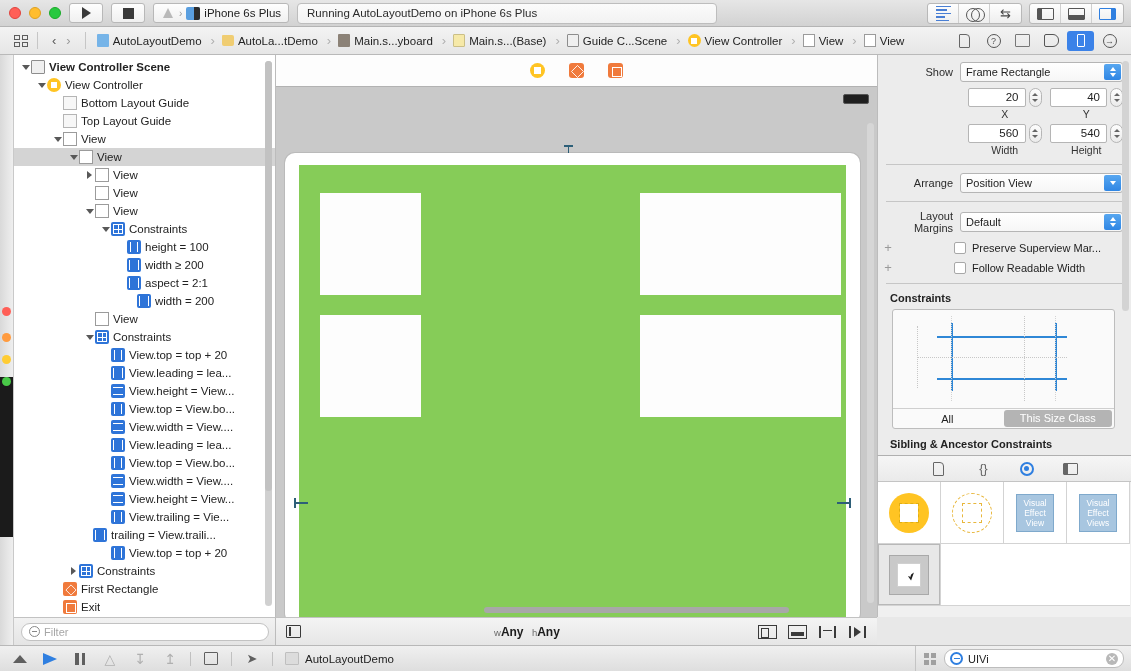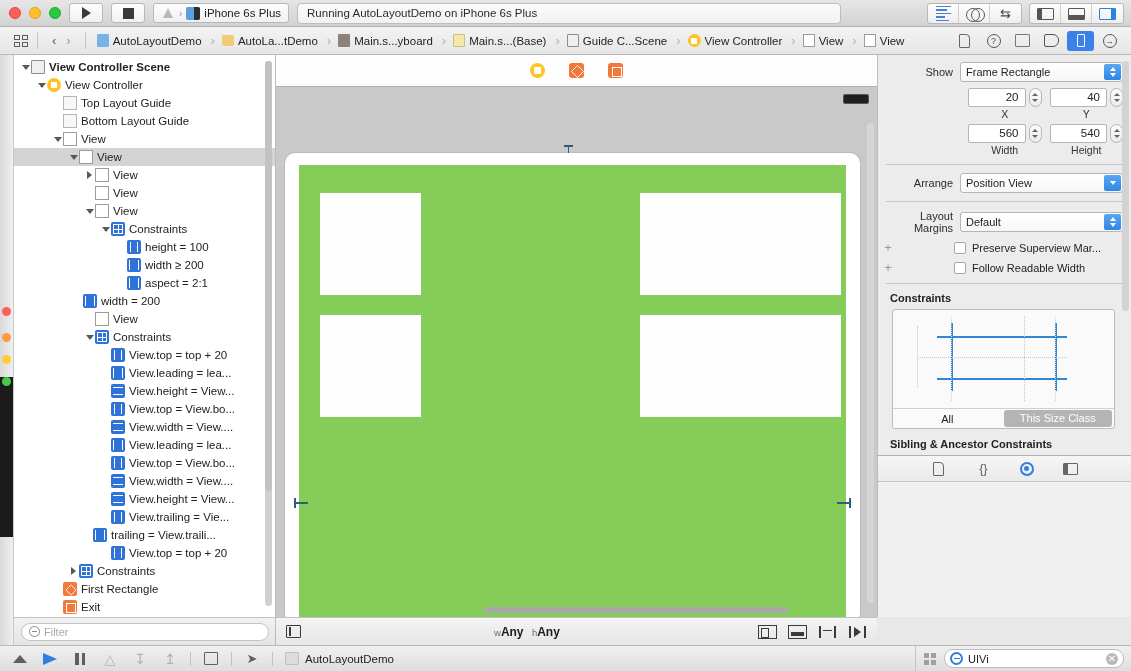--- a/index.html
+++ b/index.html
@@ -57,21 +57,21 @@
   .ico-dev {
     width: 14px; height: 13px; background: #5a9fe0; border-radius: 2px;
     position: relative; overflow: hidden;
   }
   .ico-dev::after {
     content: ""; position: absolute; right: 0; top: 0;
     width: 6px; height: 13px; background: #2d2d2d;
   }
 
   .status-pill {
-    flex: 0 0 auto; width: 544px; height: 21px; margin-left: 8px;
+    flex: 0 0 auto; width: 420px; height: 21px; margin-left: 8px;
     background: linear-gradient(#fbfbfb,#f2f2f2);
     border: 1px solid #bdbdbd; border-radius: 4px;
     display: flex; align-items: center; padding-left: 9px;
     font-size: 11.5px; color: #2b2b2b;
   }
 
   .tb-right { position: absolute; right: 7px; top: 3px; display: flex; gap: 7px; }
   .seg {
     display: flex; height: 21px;
     background: linear-gradient(#fefefe,#eeeeee);
@@ -638,26 +638,26 @@
           <span class="lbl bold">View Controller Scene</span>
         </div>
         <div class="row" style="padding-left: 22px;">
           <span class="disc down"></span>
           <span class="tico vc"></span>
           <span class="lbl">View Controller</span>
         </div>
         <div class="row" style="padding-left: 38px;">
           <span class="disc"></span>
           <span class="tico guide"></span>
+          <span class="lbl">Bottom Layout Guide</span>
+        </div>
+        <div class="row" style="padding-left: 38px;">
+          <span class="disc"></span>
+          <span class="tico guide"></span>
           <span class="lbl">Top Layout Guide</span>
-        </div>
-        <div class="row" style="padding-left: 38px;">
-          <span class="disc"></span>
-          <span class="tico guide"></span>
-          <span class="lbl">Bottom Layout Guide</span>
         </div>
         <div class="row" style="padding-left: 38px;">
           <span class="disc down"></span>
           <span class="tico view"></span>
           <span class="lbl">View</span>
         </div>
         <div class="row sel" style="padding-left: 54px;">
           <span class="disc down"></span>
           <span class="tico view"></span>
           <span class="lbl">View</span>
@@ -690,21 +690,21 @@
         <div class="row" style="padding-left: 102px;">
           <span class="disc"></span>
           <span class="tico cons b"></span>
           <span class="lbl">width ≥ 200</span>
         </div>
         <div class="row" style="padding-left: 102px;">
           <span class="disc"></span>
           <span class="tico cons b"></span>
           <span class="lbl">aspect = 2:1</span>
         </div>
-        <div class="row" style="padding-left: 58px;">
+        <div class="row" style="padding-left: 112px;">
           <span class="disc"></span>
           <span class="tico cons b"></span>
           <span class="lbl">width = 200</span>
         </div>
         <div class="row" style="padding-left: 70px;">
           <span class="disc"></span>
           <span class="tico view"></span>
           <span class="lbl">View</span>
         </div>
         <div class="row" style="padding-left: 70px;">
@@ -979,20 +979,41 @@
         <span class="li-brace">{&nbsp;}</span>
       </div>
       <div class="libtab">
         <span class="li-circ"></span>
       </div>
       <div class="libtab">
         <span class="li-win"></span>
       </div>
     </div>
 
+    <div class="libgrid">
+      <div class="libcell">
+        <div class="obj-vc"></div>
+      </div>
+      <div class="libcell">
+        <div class="obj-vcd"></div>
+      </div>
+      <div class="libcell">
+        <div class="obj-vev">Visual Effect View</div>
+      </div>
+      <div class="libcell">
+        <div class="obj-vev">Visual Effect Views</div>
+      </div>
+      <div class="libcell selected">
+        <div class="obj-view"></div>
+        <div class="cursor"></div>
+      </div>
+      <div class="libcell blank"></div>
+      <div class="libcell blank"></div>
+      <div class="libcell blank"></div>
+    </div>
   </div>
 
   <div class="bottombar">
     <div class="bb-ic">
       <span class="bb-tri"></span>
     </div>
     <div class="bb-ic">
       <span class="bb-flag"></span>
     </div>
     <div class="bb-ic">

